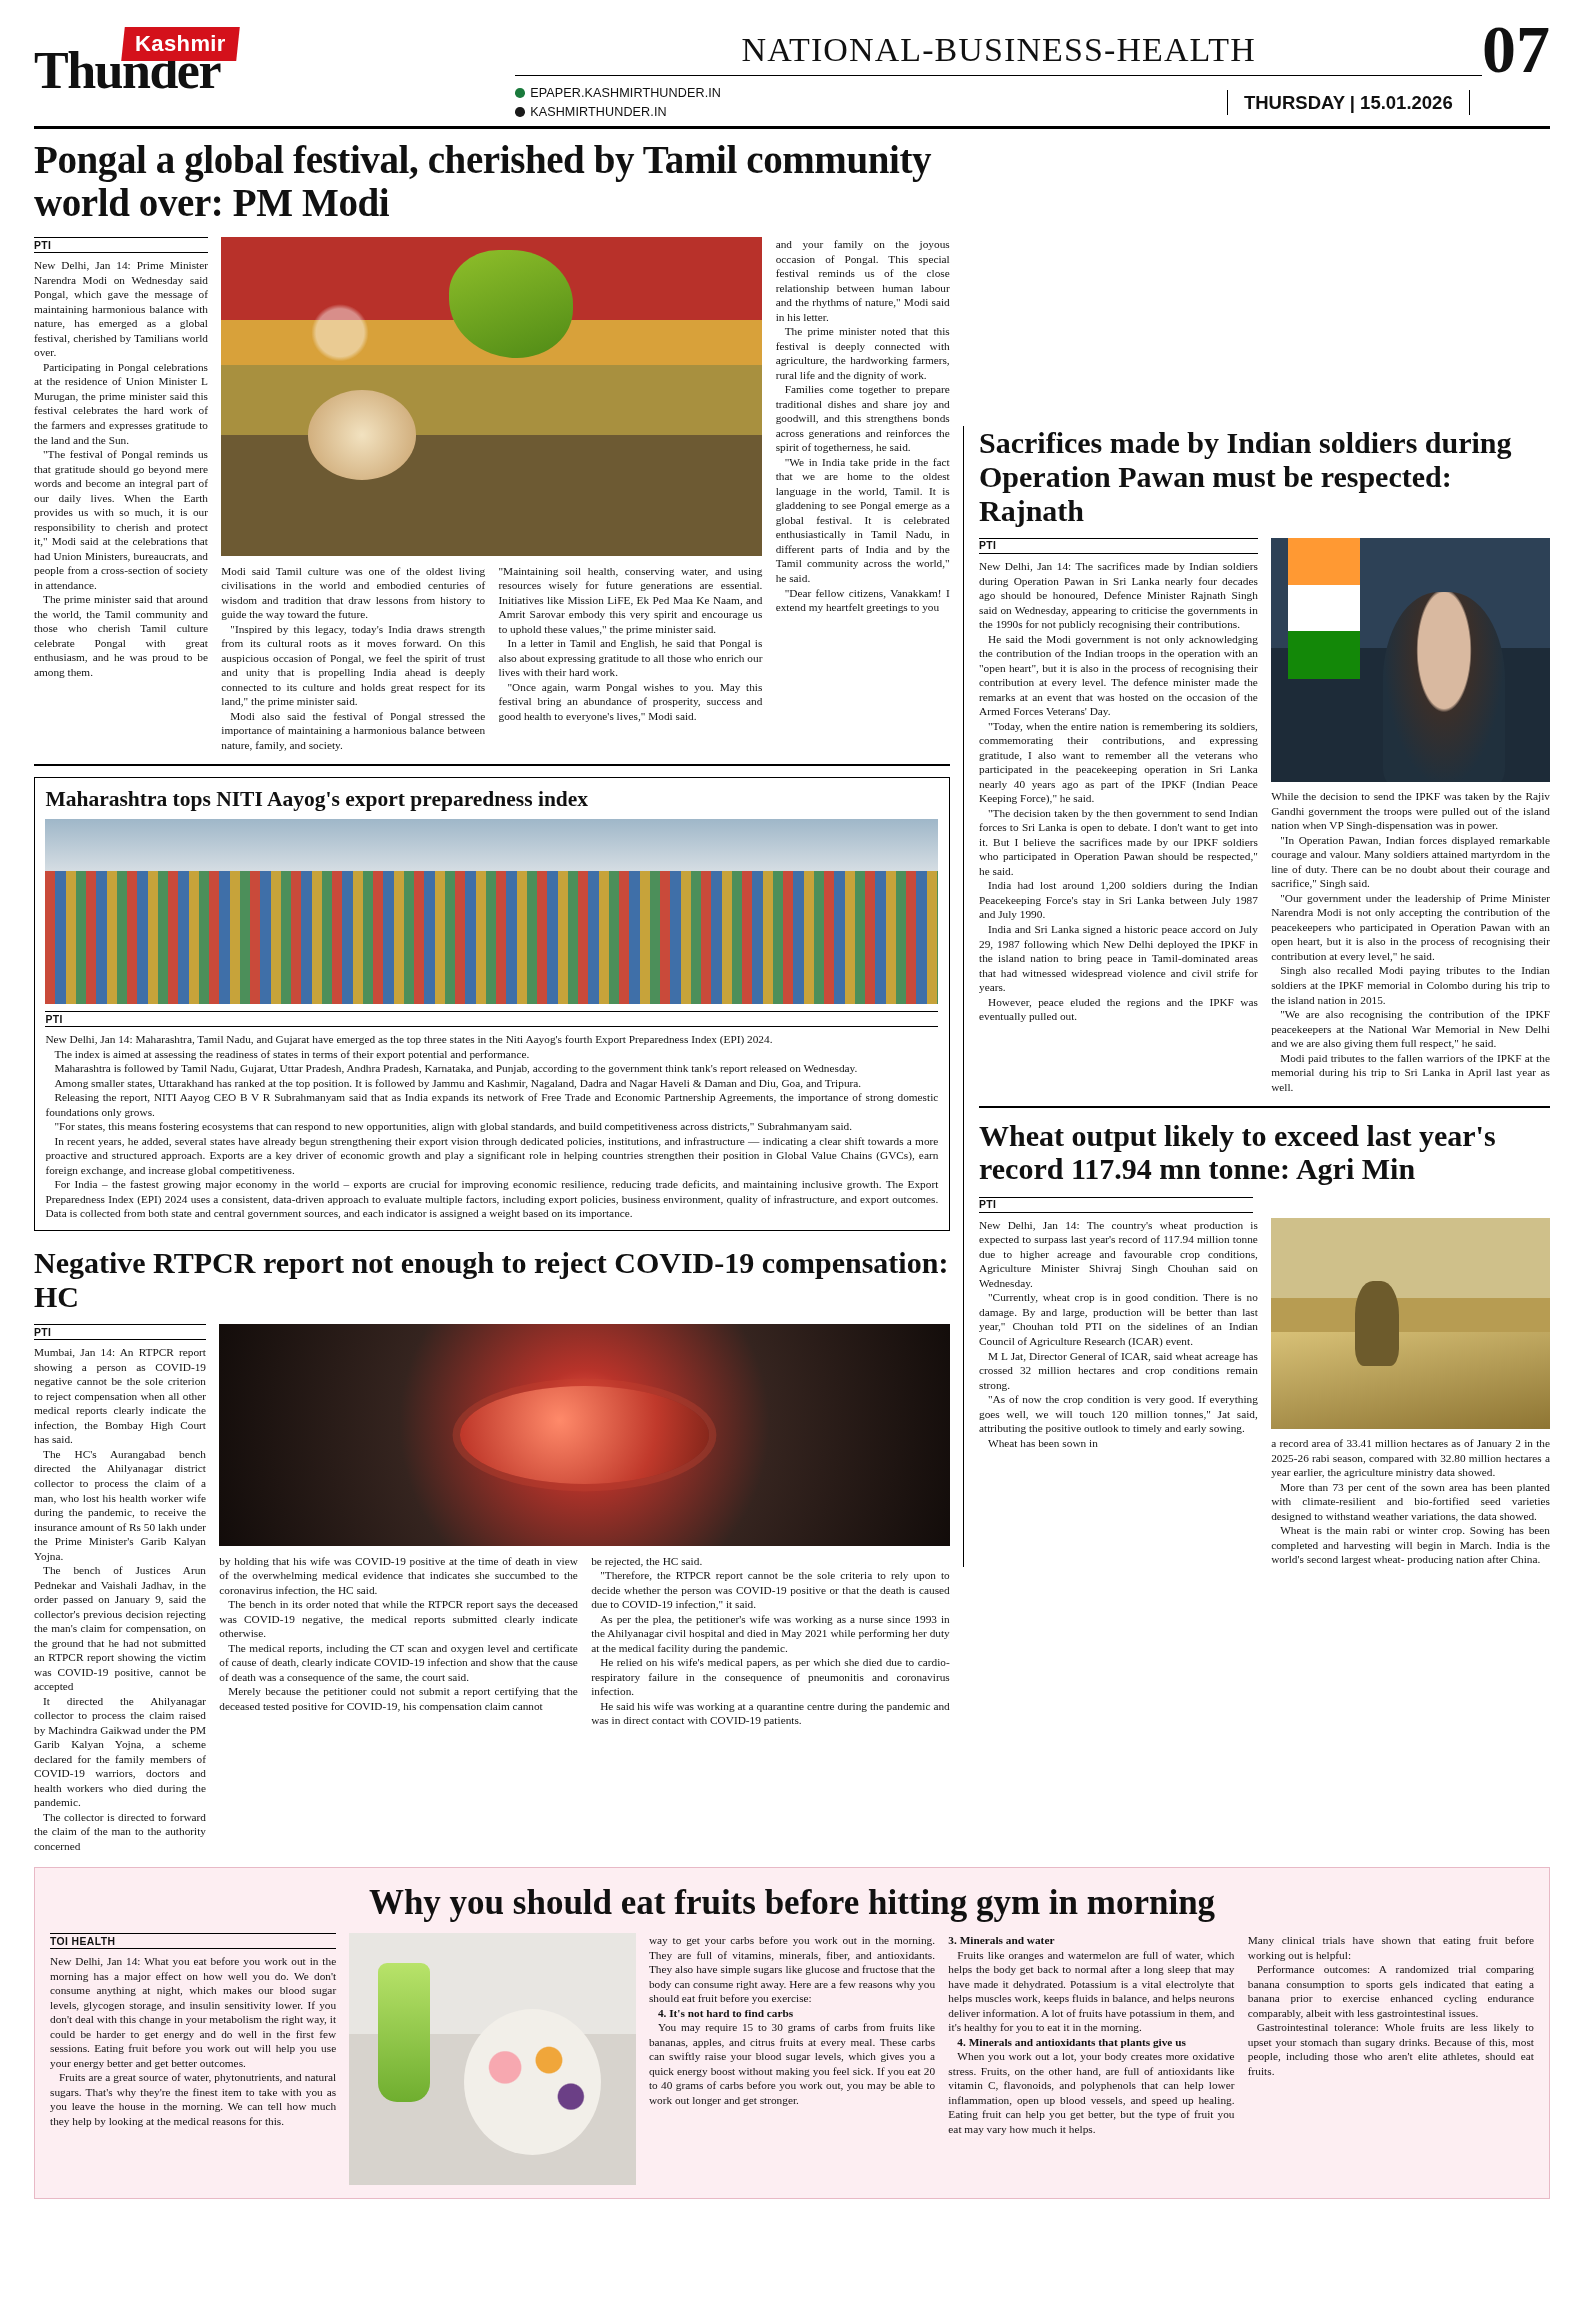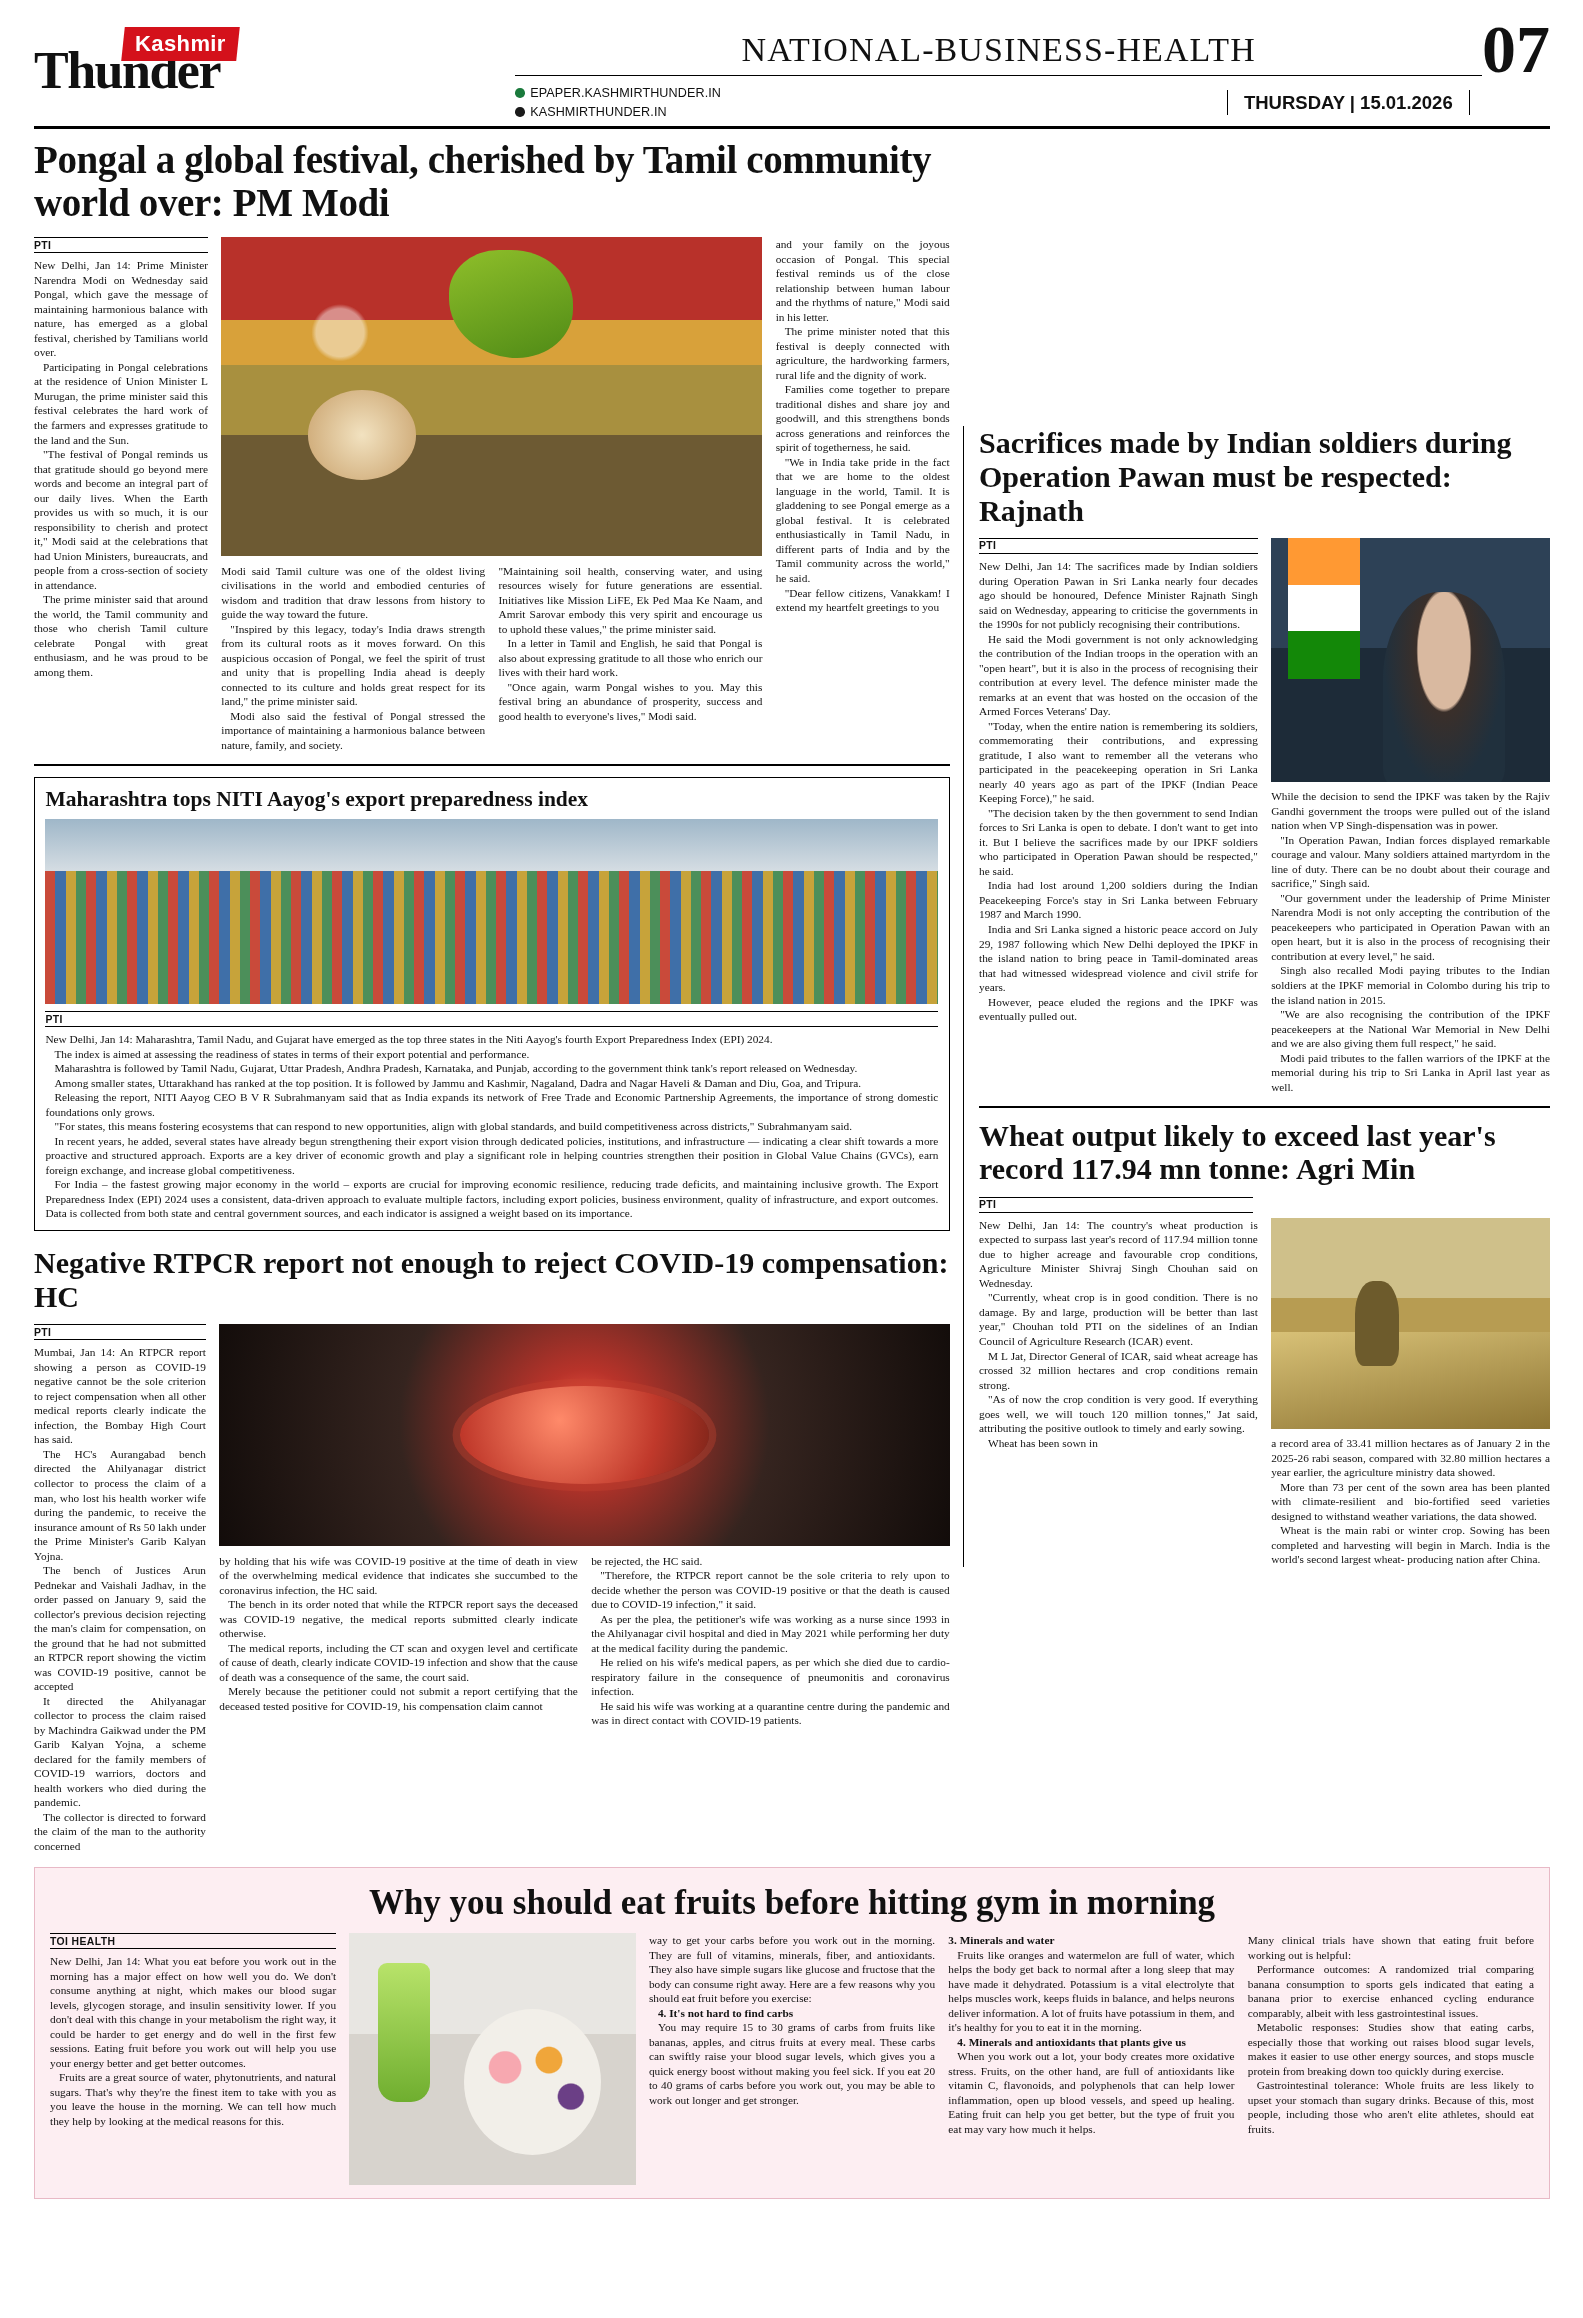--- a/index.html
+++ b/index.html
@@ -323,21 +323,21 @@
       <h2 class="head-sub">Sacrifices made by Indian soldiers during Operation Pawan must be respected: Rajnath</h2>
 
       <div style="display:flex; gap:13.3px;">
         <div style="flex:1;">
           <div class="byline">PTI</div>
           <div class="body-text">
             <p class="first">New Delhi, Jan 14: The sacrifices made by Indian soldiers during Operation Pawan in Sri Lanka nearly four decades ago should be honoured, Defence Minister Rajnath Singh said on Wednesday, appearing to criticise the governments in the 1990s for not publicly recognising their contributions.</p>
             <p>He said the Modi government is not only acknowledging the contribution of the Indian troops in the operation with an "open heart", but it is also in the process of recognising their contribution at every level. The defence minister made the remarks at an event that was hosted on the occasion of the Armed Forces Veterans' Day.</p>
             <p>"Today, when the entire nation is remembering its soldiers, commemorating their contributions, and expressing gratitude, I also want to remember all the veterans who participated in the peacekeeping operation in Sri Lanka nearly 40 years ago as part of the IPKF (Indian Peace Keeping Force)," he said.</p>
             <p>"The decision taken by the then government to send Indian forces to Sri Lanka is open to debate. I don't want to get into it. But I believe the sacrifices made by our IPKF soldiers who participated in Operation Pawan should be respected," he said.</p>
-            <p>India had lost around 1,200 soldiers during the Indian Peacekeeping Force's stay in Sri Lanka between February 1987 and March 1990.</p>
+            <p>India had lost around 1,200 soldiers during the Indian Peacekeeping Force's stay in Sri Lanka between July 1987 and July 1990.</p>
             <p>India and Sri Lanka signed a historic peace accord on July 29, 1987 following which New Delhi deployed the IPKF in the island nation to bring peace in Tamil-dominated areas that had witnessed widespread violence and civil strife for years.</p>
             <p>However, peace eluded the regions and the IPKF was eventually pulled out.</p>
           </div>
         </div>
         <div style="flex:1;">
           <div class="img-rajnath"></div>
           <div class="body-text" style="margin-top:7.4px;">
             <p class="first">While the decision to send the IPKF was taken by the Rajiv Gandhi government the troops were pulled out of the island nation when VP Singh-dispensation was in power.</p>
             <p>"In Operation Pawan, Indian forces displayed remarkable courage and valour. Many soldiers attained martyrdom in the line of duty. There can be no doubt about their courage and sacrifice," Singh said.</p>
             <p>"Our government under the leadership of Prime Minister Narendra Modi is not only accepting the contribution of the peacekeepers who participated in Operation Pawan with an open heart, but it is also in the process of recognising their contribution at every level," he said.</p>
@@ -411,21 +411,20 @@
           <p class="bold-lead">4. Minerals and antioxidants that plants give us</p>
           <p>When you work out a lot, your body creates more oxidative stress. Fruits, on the other hand, are full of antioxidants like vitamin C, flavonoids, and polyphenols that can help lower inflammation, open up blood vessels, and speed up healing. Eating fruit can help you get better, but the type of fruit you eat may vary how much it helps.</p>
 
         </div>
       </div>
 
       <div>
         <div class="body-text">
           <p class="first">Many clinical trials have shown that eating fruit before working out is helpful:</p>
           <p>Performance outcomes: A randomized trial comparing banana consumption to sports gels indicated that eating a banana prior to exercise enhanced cycling endurance comparably, albeit with less gastrointestinal issues.</p>
-          <p>Metabolic responses: Studies show that eating carbs, especially those that working out raises blood sugar levels, makes it easier to use other energy sources, and stops muscle protein from breaking down too quickly during exercise.</p>
           <p>Gastrointestinal tolerance: Whole fruits are less likely to upset your stomach than sugary drinks. Because of this, most people, including those who aren't elite athletes, should eat fruits.</p>
 
         </div>
       </div>
     </div>
   </div>
 
 </div>
 
 

